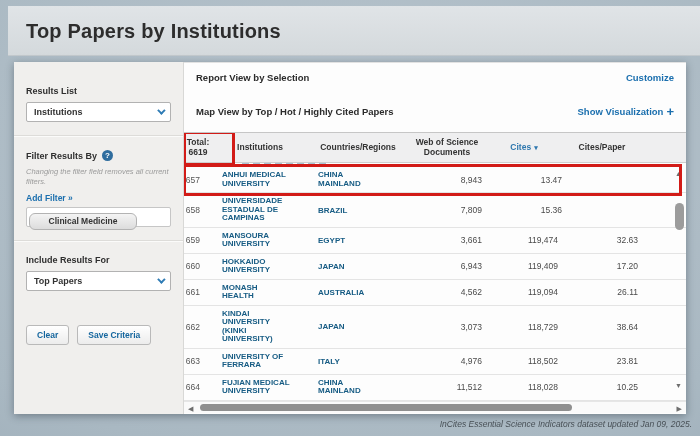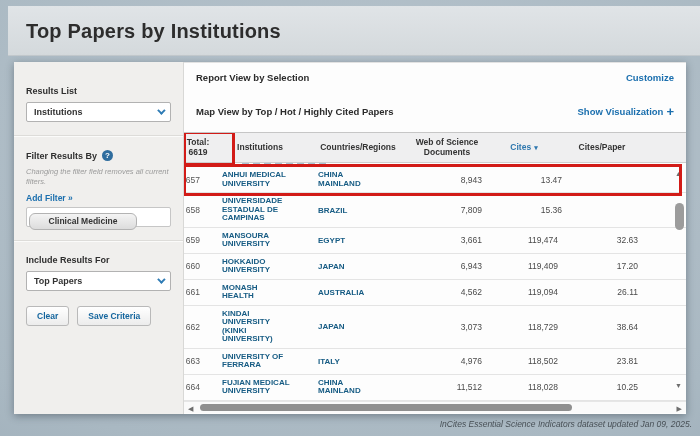--- a/index.html
+++ b/index.html
@@ -29,21 +29,21 @@
   .side-divider { border-top:1px solid #dddcd9; border-bottom:1px solid #fbfbfa; margin:13px -12px; }
   .filter-head { display:flex; align-items:center; gap:5px; }
   .q-icon { width:11px; height:11px; border-radius:50%; background:#2f6d9e; color:#fff; font-size:8px;
     font-weight:bold; display:flex; align-items:center; justify-content:center; }
   .filter-note { margin-top:6px; font-size:7.5px; font-style:italic; color:#9b9b9b; line-height:9.5px; }
   .add-filter { margin-top:7px; font-size:8.5px; font-weight:bold; color:#1b6fae; cursor:pointer; }
   .filter-box { margin-top:4px; background:#fff; border:1px solid #c6c6c6; border-radius:2px; padding:2px; height:20px; }
   .filter-chip { display:inline-block; min-width:108px; text-align:center; background:linear-gradient(#f4f4f4,#dcdcdc);
     border:1px solid #b3b3b3; border-radius:6px; font-size:8.5px; font-weight:bold; color:#333;
     padding:2px 8px 3px 8px; cursor:pointer; }
-  .btn-row { margin-top:15px; display:flex; gap:8px; }
+  .btn-row { margin-top:34px; display:flex; gap:8px; }
   .side-btn { background:linear-gradient(#ffffff,#ececec); border:1px solid #b9b9b9; border-radius:3px;
     font-size:8.5px; font-weight:bold; color:#15669e; padding:4px 10px; cursor:pointer;
     font-family:"Liberation Sans",sans-serif; }
 
   
   .main { flex:1; background:#fdfdfd; position:relative; display:flex; flex-direction:column; }
   .bar { display:flex; align-items:center; justify-content:space-between; padding:0 12px; }
   .bar-map { height:41px; }
   .bar-report { height:29px; border-top:1px solid #e2e2e2; }
   .bar-title { font-size:9.5px; font-weight:bold; color:#2b2b2b; }

